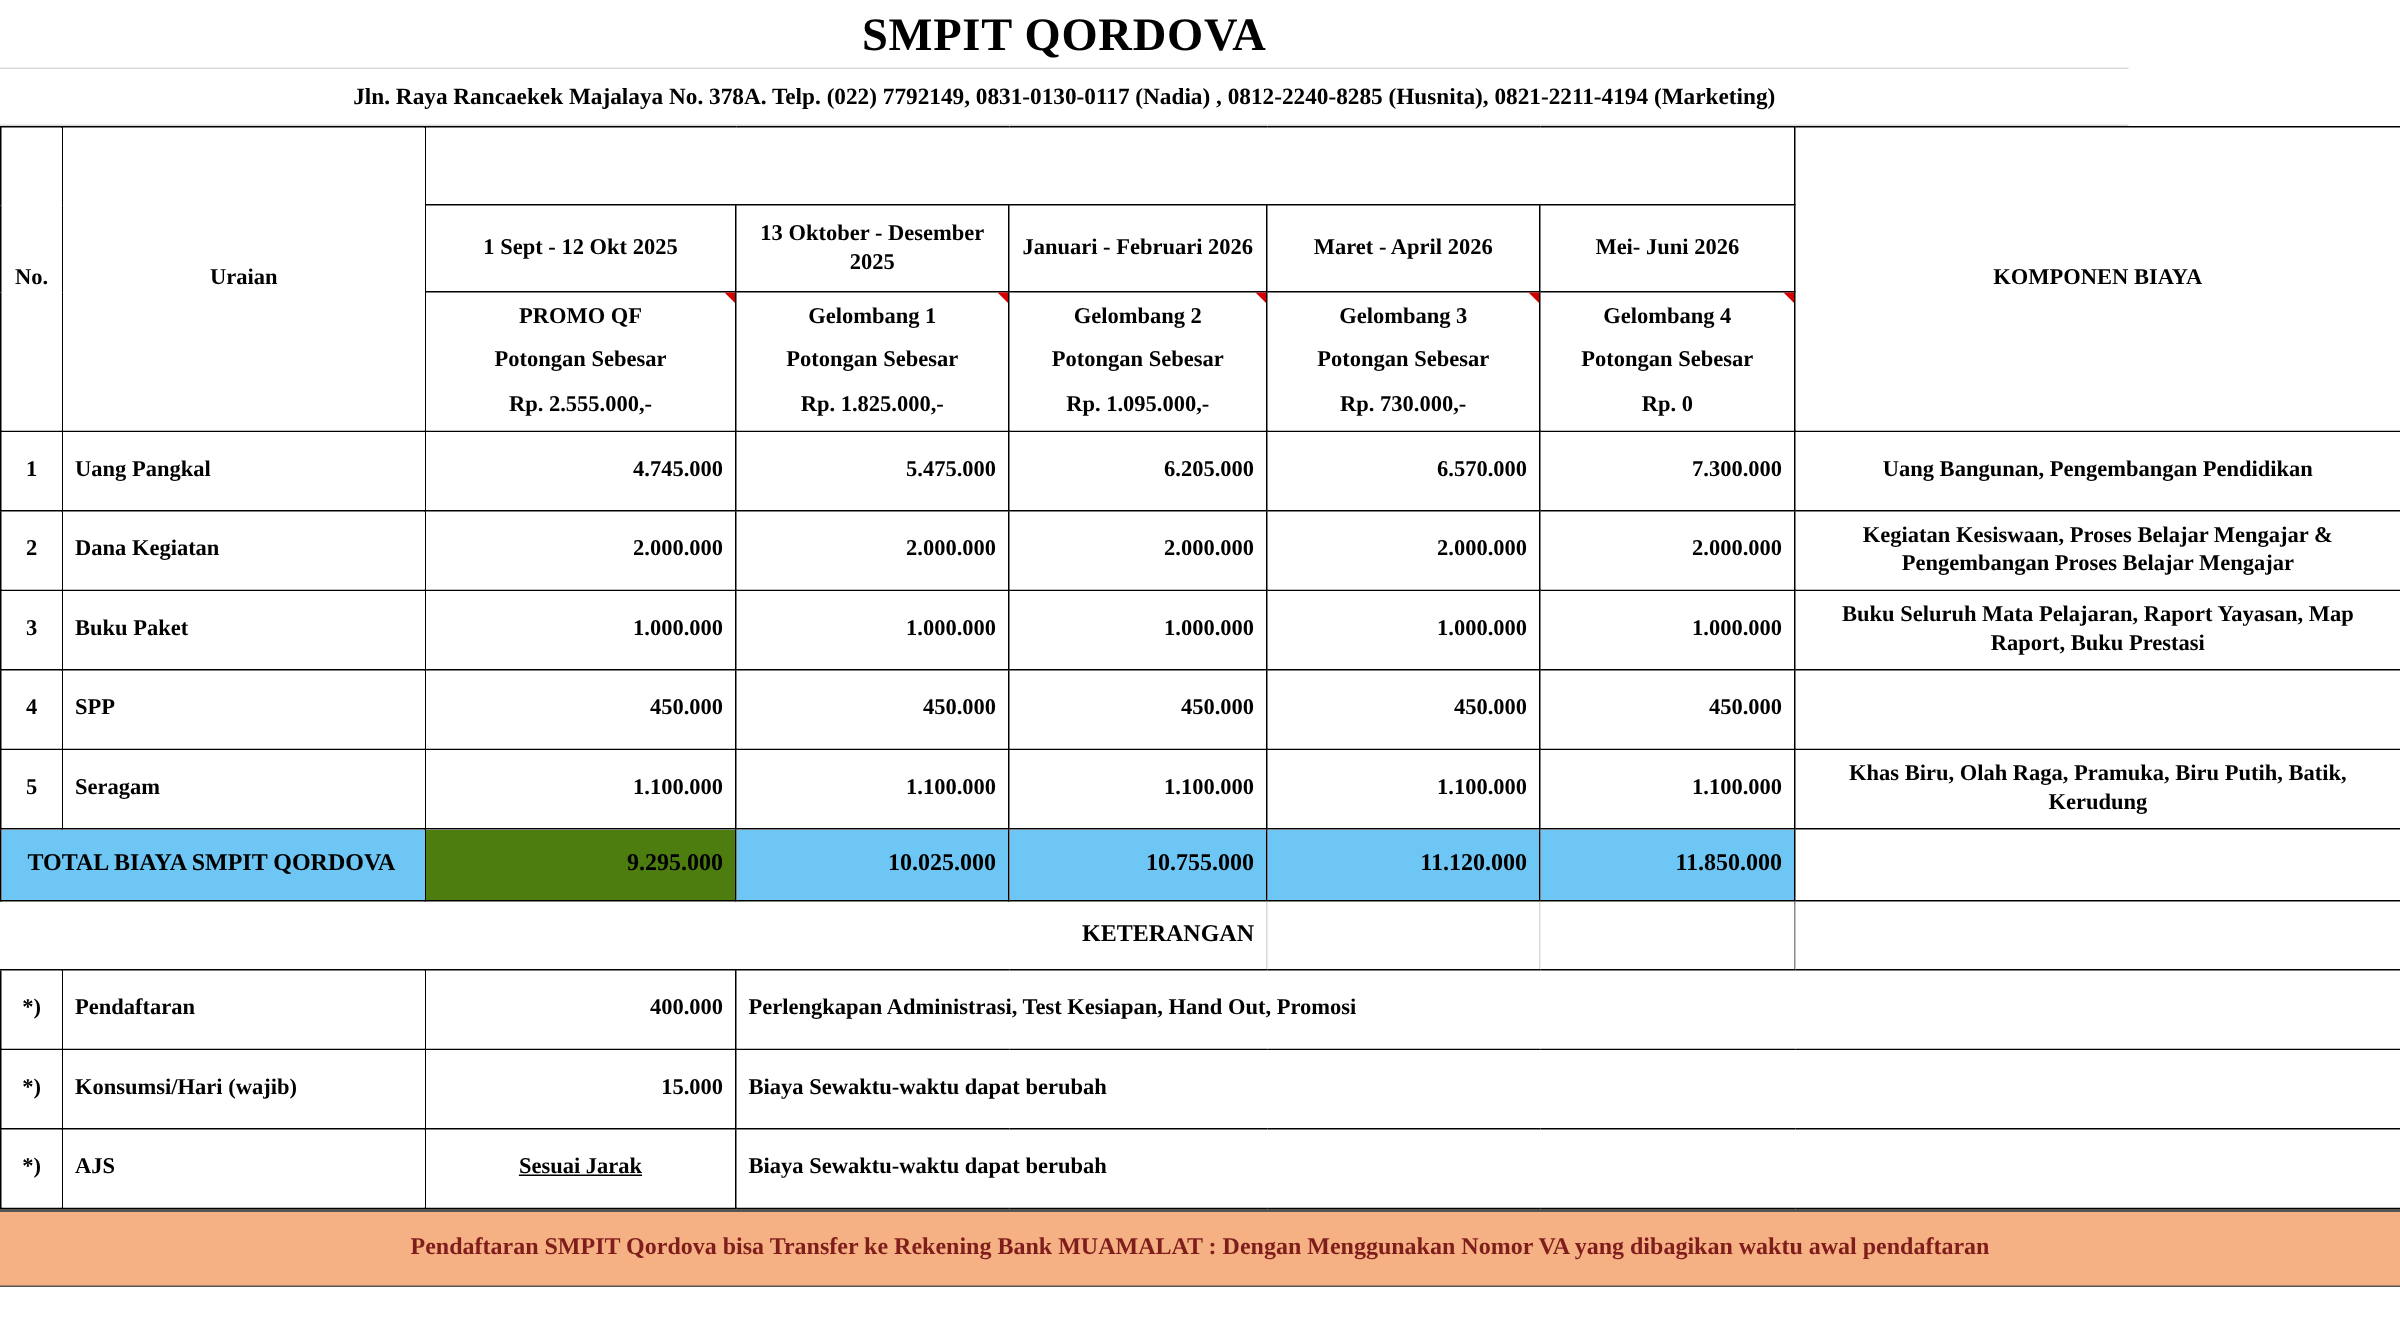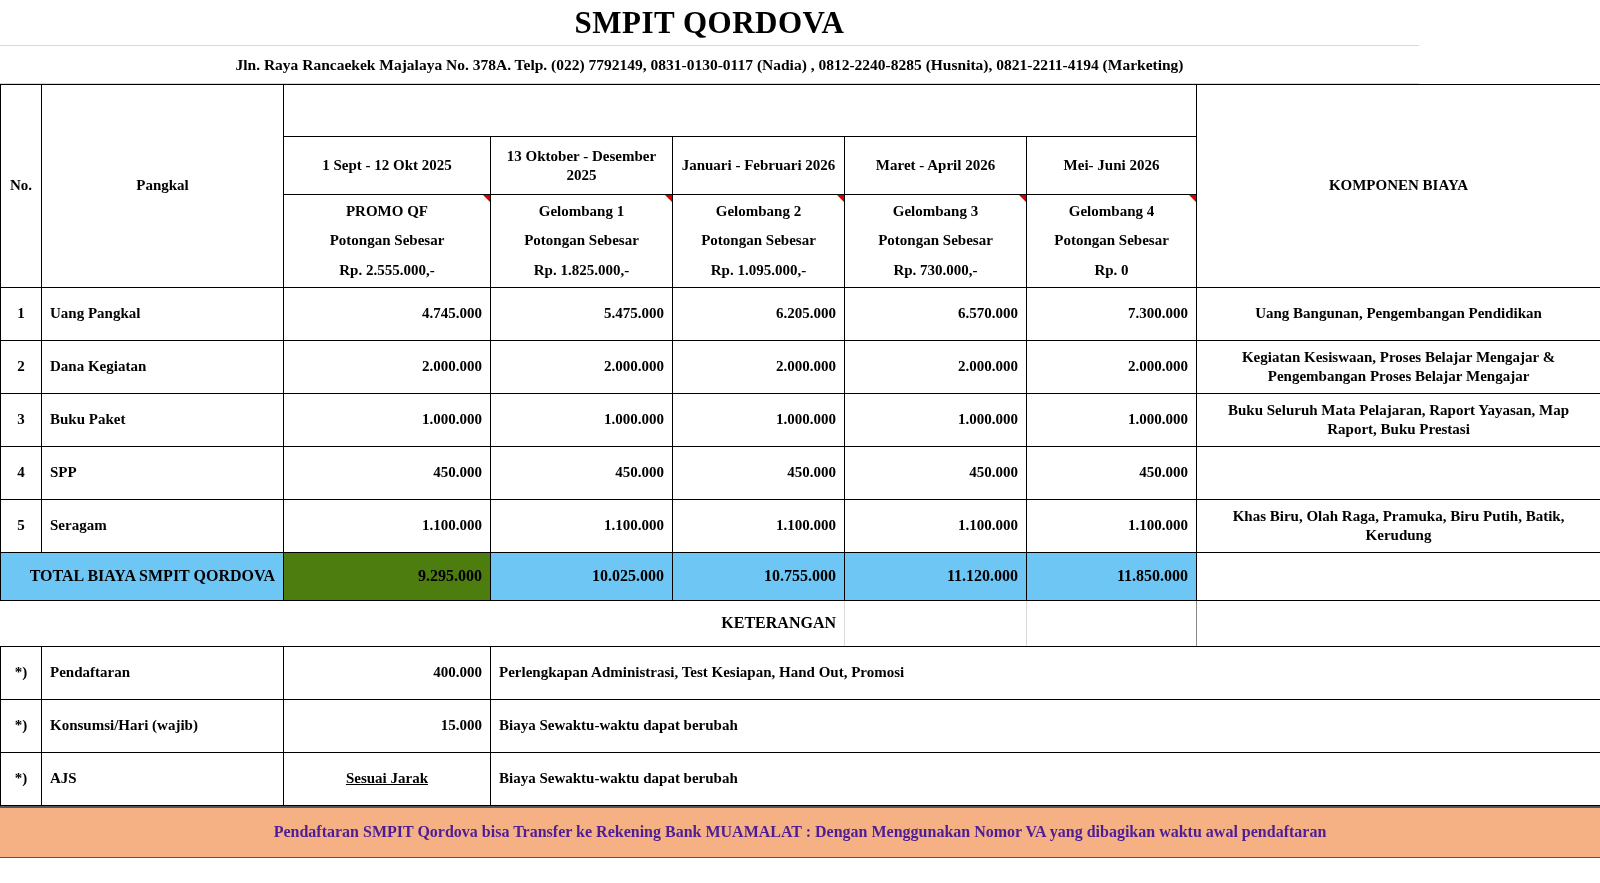--- a/index.html
+++ b/index.html
@@ -99,21 +99,21 @@
   .row-num { text-align: right; }
   .row-kb  { text-align: center; font-size: 14.6px; line-height: 1.25; }
 
   tr.data-row td { height: 53px; }
 
   tr.total-row td {
     background: #6ec6f5;
     height: 48px;
     font-size: 16px;
   }
-  tr.total-row td.total-label { text-align: right; padding-left: 6px; }
+  tr.total-row td.total-label { text-align: center; padding-left: 6px; }
   tr.total-row td.total-green { background: #4d7c0f; text-align: right; }
   tr.total-row td.total-blank { background: #ffffff; }
 
   
   tr.ket-row td {
     height: 46px;
     border: none;
     border-top: 1px solid #000;
     border-bottom: 1px solid #000;
     text-align: right;
@@ -134,21 +134,21 @@
   
   .banner {
     width: 1600px;
     height: 52px;
     background: #f5b183;
     border-top: 2px solid #555;
     border-bottom: 1px solid #555;
     display: flex; align-items: center; justify-content: center;
   }
   .banner .btxt {
-    font-size: 16px; font-weight: bold; color: #4c1d95;
+    font-size: 16px; font-weight: bold; color: #7f1d1d;
   }
 </style>
 </head>
 <body>
 
 <div class="sheet">
 
   <div class="title-bar">
     <div class="title">SMPIT QORDOVA</div>
   </div>
@@ -165,21 +165,21 @@
         <col class="c-p2">
         <col class="c-p3">
         <col class="c-p4">
         <col class="c-p5">
       <col class="c-kb">
     </colgroup>
     <tbody>
 
       <tr>
         <td class="center" rowspan="3">No.</td>
-        <td class="center" rowspan="3">Pangkal</td>
+        <td class="center" rowspan="3">Uraian</td>
         <td class="hdr-top-empty" colspan="5"></td>
         <td class="center" rowspan="3">KOMPONEN BIAYA</td>
       </tr>
 
       <tr>
         <td class="period-cell green">1 Sept - 12 Okt 2025</td>
         <td class="period-cell blue">13 Oktober - Desember 2025</td>
         <td class="period-cell blue">Januari - Februari 2026</td>
         <td class="period-cell blue">Maret - April 2026</td>
         <td class="period-cell blue">Mei- Juni 2026</td>

